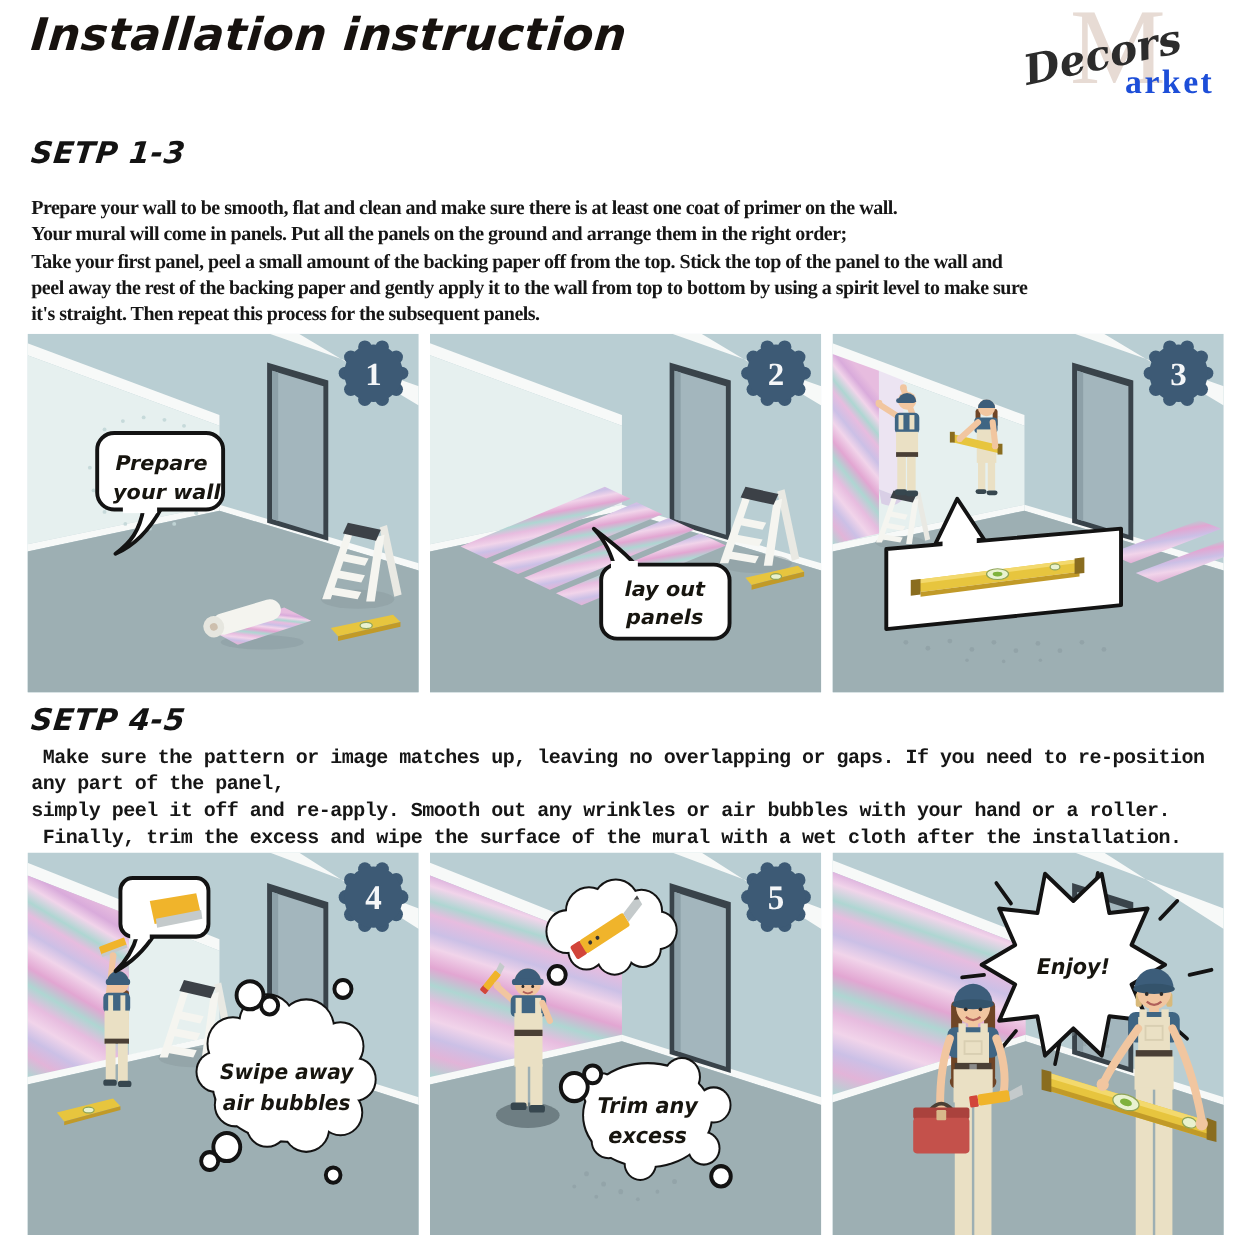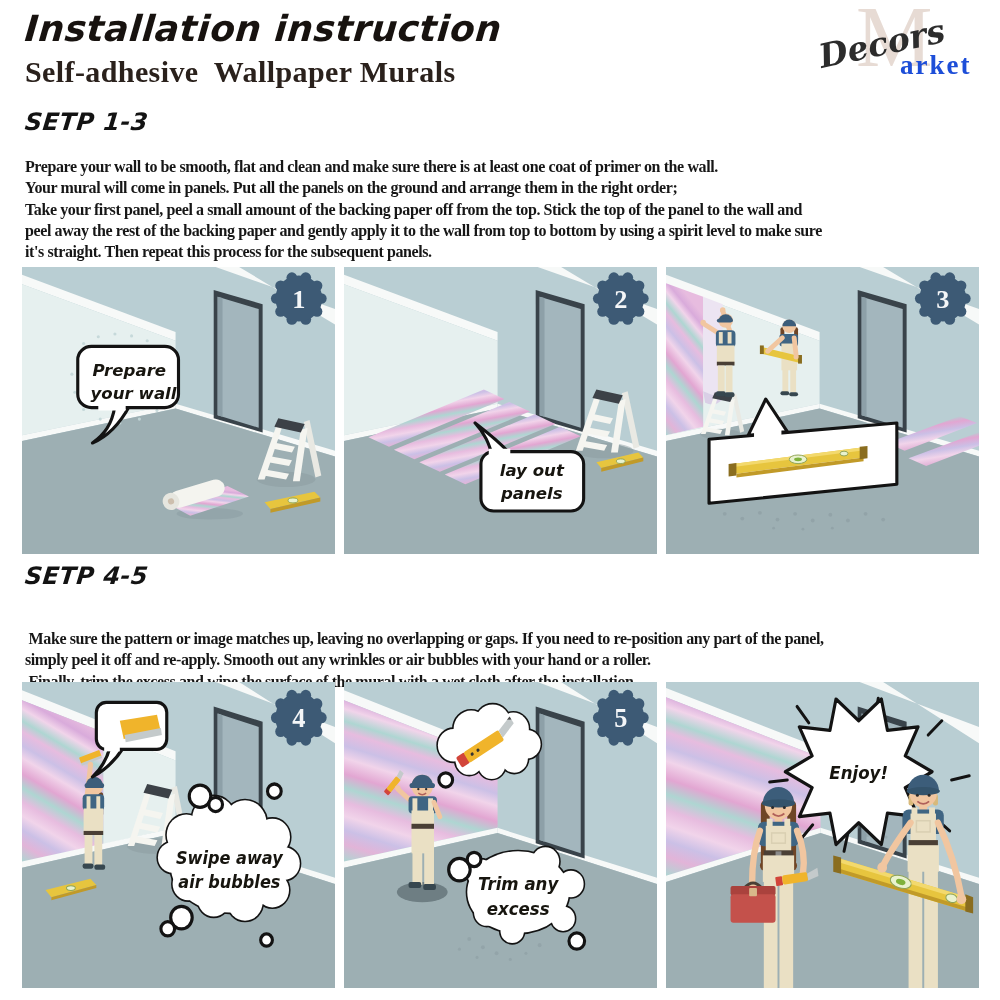--- a/index.html
+++ b/index.html
@@ -17,21 +17,21 @@
                color:#1d4ed8;letter-spacing:2px;font-family:"Liberation Serif",serif;}
   .logo-script{position:absolute;left:4px;top:20px;font-family:"DejaVu Serif",serif;
                font-style:italic;font-weight:700;font-size:33px;color:#2c2c2c;
                transform:rotate(-12deg);}
   .step-heading{position:absolute;left:25px;font-family:"DejaVu Sans",sans-serif;
                 font-size:24px;font-weight:800;font-style:italic;letter-spacing:.5px;
                 color:#131313;transform:skewX(-6deg);transform-origin:left;}
   #heading1{top:108px;} #heading2{top:562px;}
   .body-text{position:absolute;left:25px;width:968px;font-size:16px;font-weight:700;
              line-height:1.33;letter-spacing:-.4px;white-space:pre-wrap;color:#161616;}
-  #body1{top:156px;} #body2{top:628px;}
+  #body1{top:156px;} #body2{top:596px;font-family:Liberation Mono, monospace;}
   .row{position:absolute;left:22px;width:957px;display:flex;gap:9px;}
   #row1{top:267px;height:287px;} #row2{top:682px;height:306px;}
   .panel{flex:1;height:100%;}
   .panel svg{width:100%;height:100%;display:block;}
   
   .wr{fill:#b9ced3}.wl{fill:#e6f0ef}.fl{fill:#9dafb3}.tr{fill:#f7f9f8}
   .dfr{fill:#39434a}.dr{fill:#a3b6bd}.dsh{fill:#8da0a8}
   .bub{fill:#fff;stroke:#131313;stroke-width:3.2px;stroke-linejoin:round}
   .patch{fill:#fff}
   .bt{font:italic 700 17px "DejaVu Sans",sans-serif;fill:#17150f}
@@ -49,21 +49,20 @@
   .cs{fill:#fff;stroke:#131313;stroke-width:3.2}.cf{fill:#fff}
   .dash{stroke:#131313;stroke-width:3;stroke-linecap:round}
   .yel{fill:#f0b42b}.red{fill:#d2453a}.bla{fill:#c4cacb}
 </style>
 </head>
 <body>
 
 <div class="page">
 
   <div class="title">Installation instruction</div>
-  <div class="subtitle">Self-adhesive  Wallpaper Murals</div>
 
   <div class="logo">
     <span class="logo-m">M</span>
     <span class="logo-market">arket</span>
     <span class="logo-script">Decors</span>
   </div>
 
   <div class="step-heading" id="heading1">SETP 1-3</div>
   <div class="body-text" id="body1">Prepare your wall to be smooth, flat and clean and make sure there is at least one coat of primer on the wall.
 Your mural will come in panels. Put all the panels on the ground and arrange them in the right order;

